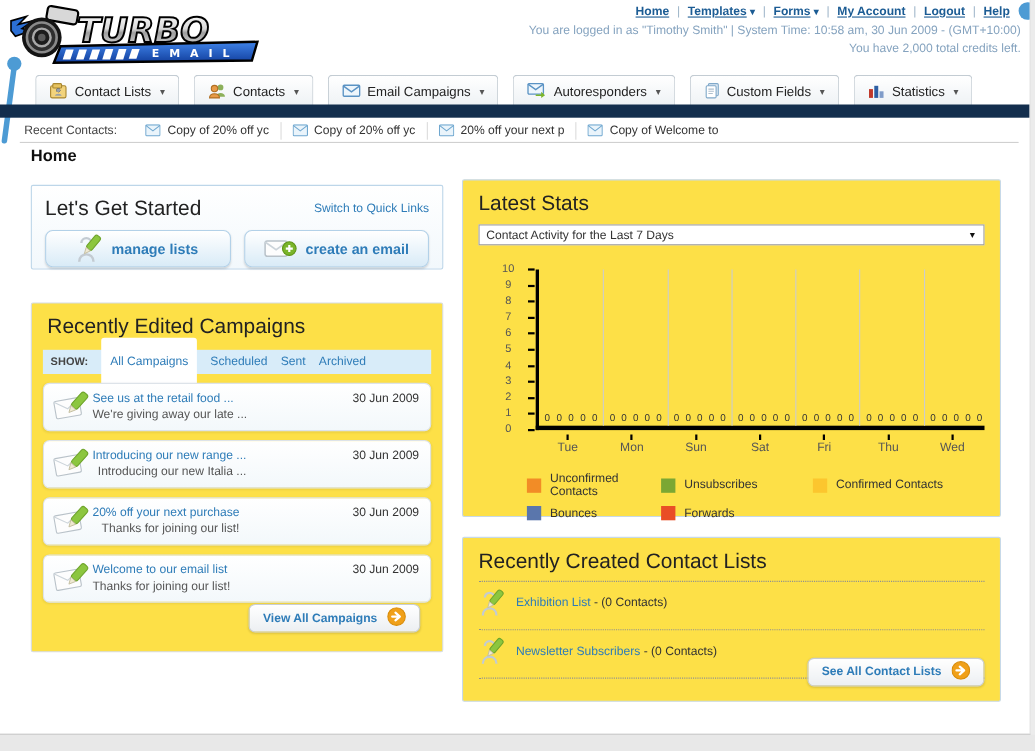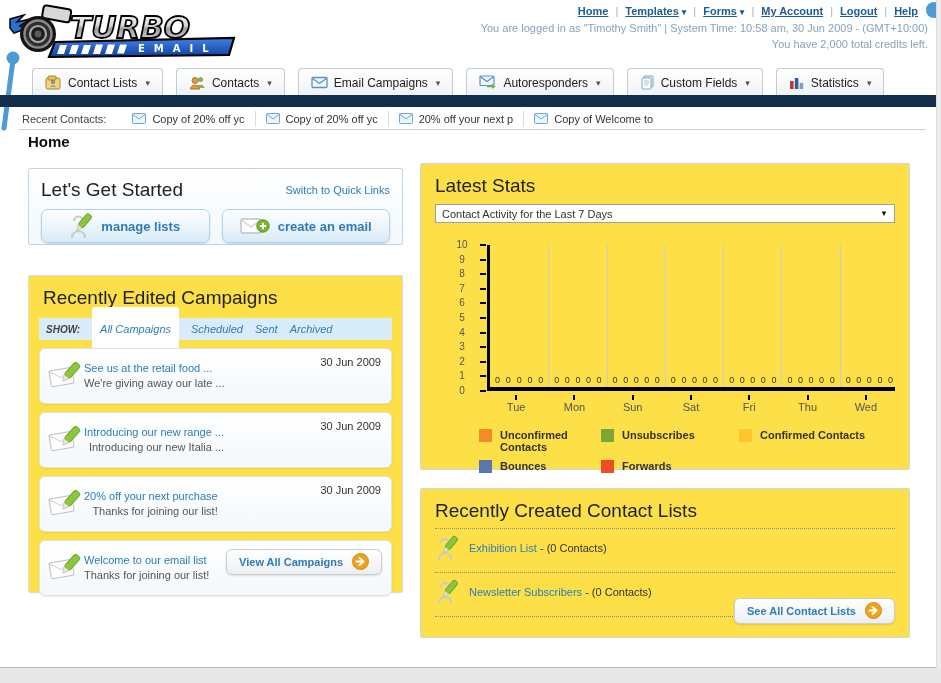--- a/index.html
+++ b/index.html
@@ -40,25 +40,25 @@
   
   .p-getstarted { left:28px; top:168px; width:375px; height:77px; border:1px solid #bdd6e9; background:linear-gradient(#ffffff,#f2f8fc); padding:10px 12px; }
   .gs-head { display:flex; justify-content:space-between; align-items:center; }
   .gs-link { font-size:11px; color:#2e7cb8; cursor:pointer; }
   .gs-buttons { display:flex; gap:12px; margin-top:8px; }
   .gs-btn { flex:1; height:34px; display:flex; align-items:center; justify-content:center; gap:8px; border:1px solid #b3d1e8; border-radius:7px; background:linear-gradient(#ffffff,#d9ebf7); box-shadow:0 1px 2px rgba(0,0,0,.15); color:#2e7cb8; font-size:13px; font-weight:bold; cursor:pointer; }
 
   
   .p-campaigns { left:28px; top:275px; width:375px; height:318px; border:1px solid #d6dce1; padding:11px 10px; }
   .camp-title { margin-left:4px; }
-  .filterbar { margin-top:9px; height:22px; background:#d8ecf9; display:flex; align-items:center; gap:12px; padding:0 7px; font-size:11px;font-style:italic; }
+  .filterbar { margin-top:9px; height:22px; background:#d8ecf9; display:flex; align-items:center; gap:12px; padding:0 7px; font-size:11px; }
   .show-label { font-size:10px; font-weight:bold; color:#444; }
   .filter { color:#2e7cb8; cursor:pointer; }
   .filter.active { background:#fff; border-radius:3px; padding:16px 8px; }
-  .camp-card { position:relative; margin-top:8px; height:56px; border:1px solid #dde3e9; border-radius:6px; background:linear-gradient(#ffffff,#f3f8fb); box-shadow:0 1px 2px rgba(0,0,0,.07); display:flex; align-items:center; padding:15px 8px; cursor:pointer; }
+  .camp-card { position:relative; margin-top:8px; height:44px; border:1px solid #dde3e9; border-radius:6px; background:linear-gradient(#ffffff,#f3f8fb); box-shadow:0 1px 2px rgba(0,0,0,.07); display:flex; align-items:center; padding:15px 8px; cursor:pointer; }
   .camp-icon { width:36px; flex:0 0 36px; }
   .camp-texts { font-size:11px; line-height:1.4; overflow:hidden; }
   .camp-link { color:#2e7cb8; cursor:pointer; white-space:nowrap; }
   .camp-sub { color:#555; white-space:nowrap;text-align:right; }
   .camp-date { position:absolute; right:10px; top:7px; font-size:11px; color:#333; }
   .btn-arrow { display:inline-flex; align-items:center; gap:9px; height:26px; padding:0 12px; border:1px solid #c9ced3; border-radius:6px; background:linear-gradient(#ffffff,#eceff2); box-shadow:0 1px 2px rgba(0,0,0,.12); color:#2e7cb8; font-size:11px; font-weight:bold; cursor:pointer; }
   .camp-viewall { position:absolute; right:20px; bottom:17px; }
 
   
   .p-stats { left:420px; top:163px; width:490px; height:307px; border:1px solid #c7d9e8; padding:11px 14px; }
@@ -67,21 +67,21 @@
   .chart { position:relative; margin-top:14px; height:178px; }
   .plotarea { position:absolute; left:52px; top:8px; width:408px; height:146px; border-left:3px solid #000; border-bottom:4px solid #000; }
   .cgroup { position:absolute; top:0; height:100%; }
   .cgroup.gl { border-left:1px solid #ccc; }
   .zeros { position:absolute; left:0; right:0; bottom:2px; display:flex; justify-content:space-between; padding:0 5px; font-size:9px; color:#333; }
   .ytick-label { position:absolute; width:30px; text-align:center; font-size:10px; color:#555; }
   .ytick-mark { position:absolute; width:6px; height:2px; background:#000; }
   .xtick-mark { position:absolute; width:2px; height:5px; background:#000; }
   .xcat-label { position:absolute; font-size:11px; color:#555; text-align:center; }
   .legend { margin:14px 0 0 44px; display:grid; grid-template-columns:122px 138px auto; row-gap:7px; }
-  .leg-item { display:flex; font-size:11px; color:#333;font-weight:bold; }
+  .leg-item { display:flex; align-items:center; font-size:11px; color:#333; }
   .leg-sq { width:13px; height:13px; margin-right:8px; flex:0 0 13px; }
 
   
   .p-lists { left:420px; top:488px; width:490px; height:150px; border:1px solid #c7d9e8; padding:11px 14px; }
   .dotted { border-bottom:1px dotted #8f8f8f; margin-top:6px; }
   .cl-item { display:flex; align-items:center; gap:10px; padding:5px 0 4px 2px; }
   .cl-icon { width:22px; flex:0 0 22px; }
   .cl-text { font-size:11px; }
   .cl-link { color:#2e7cb8; cursor:pointer; }
   .cl-detail { color:#333; }

